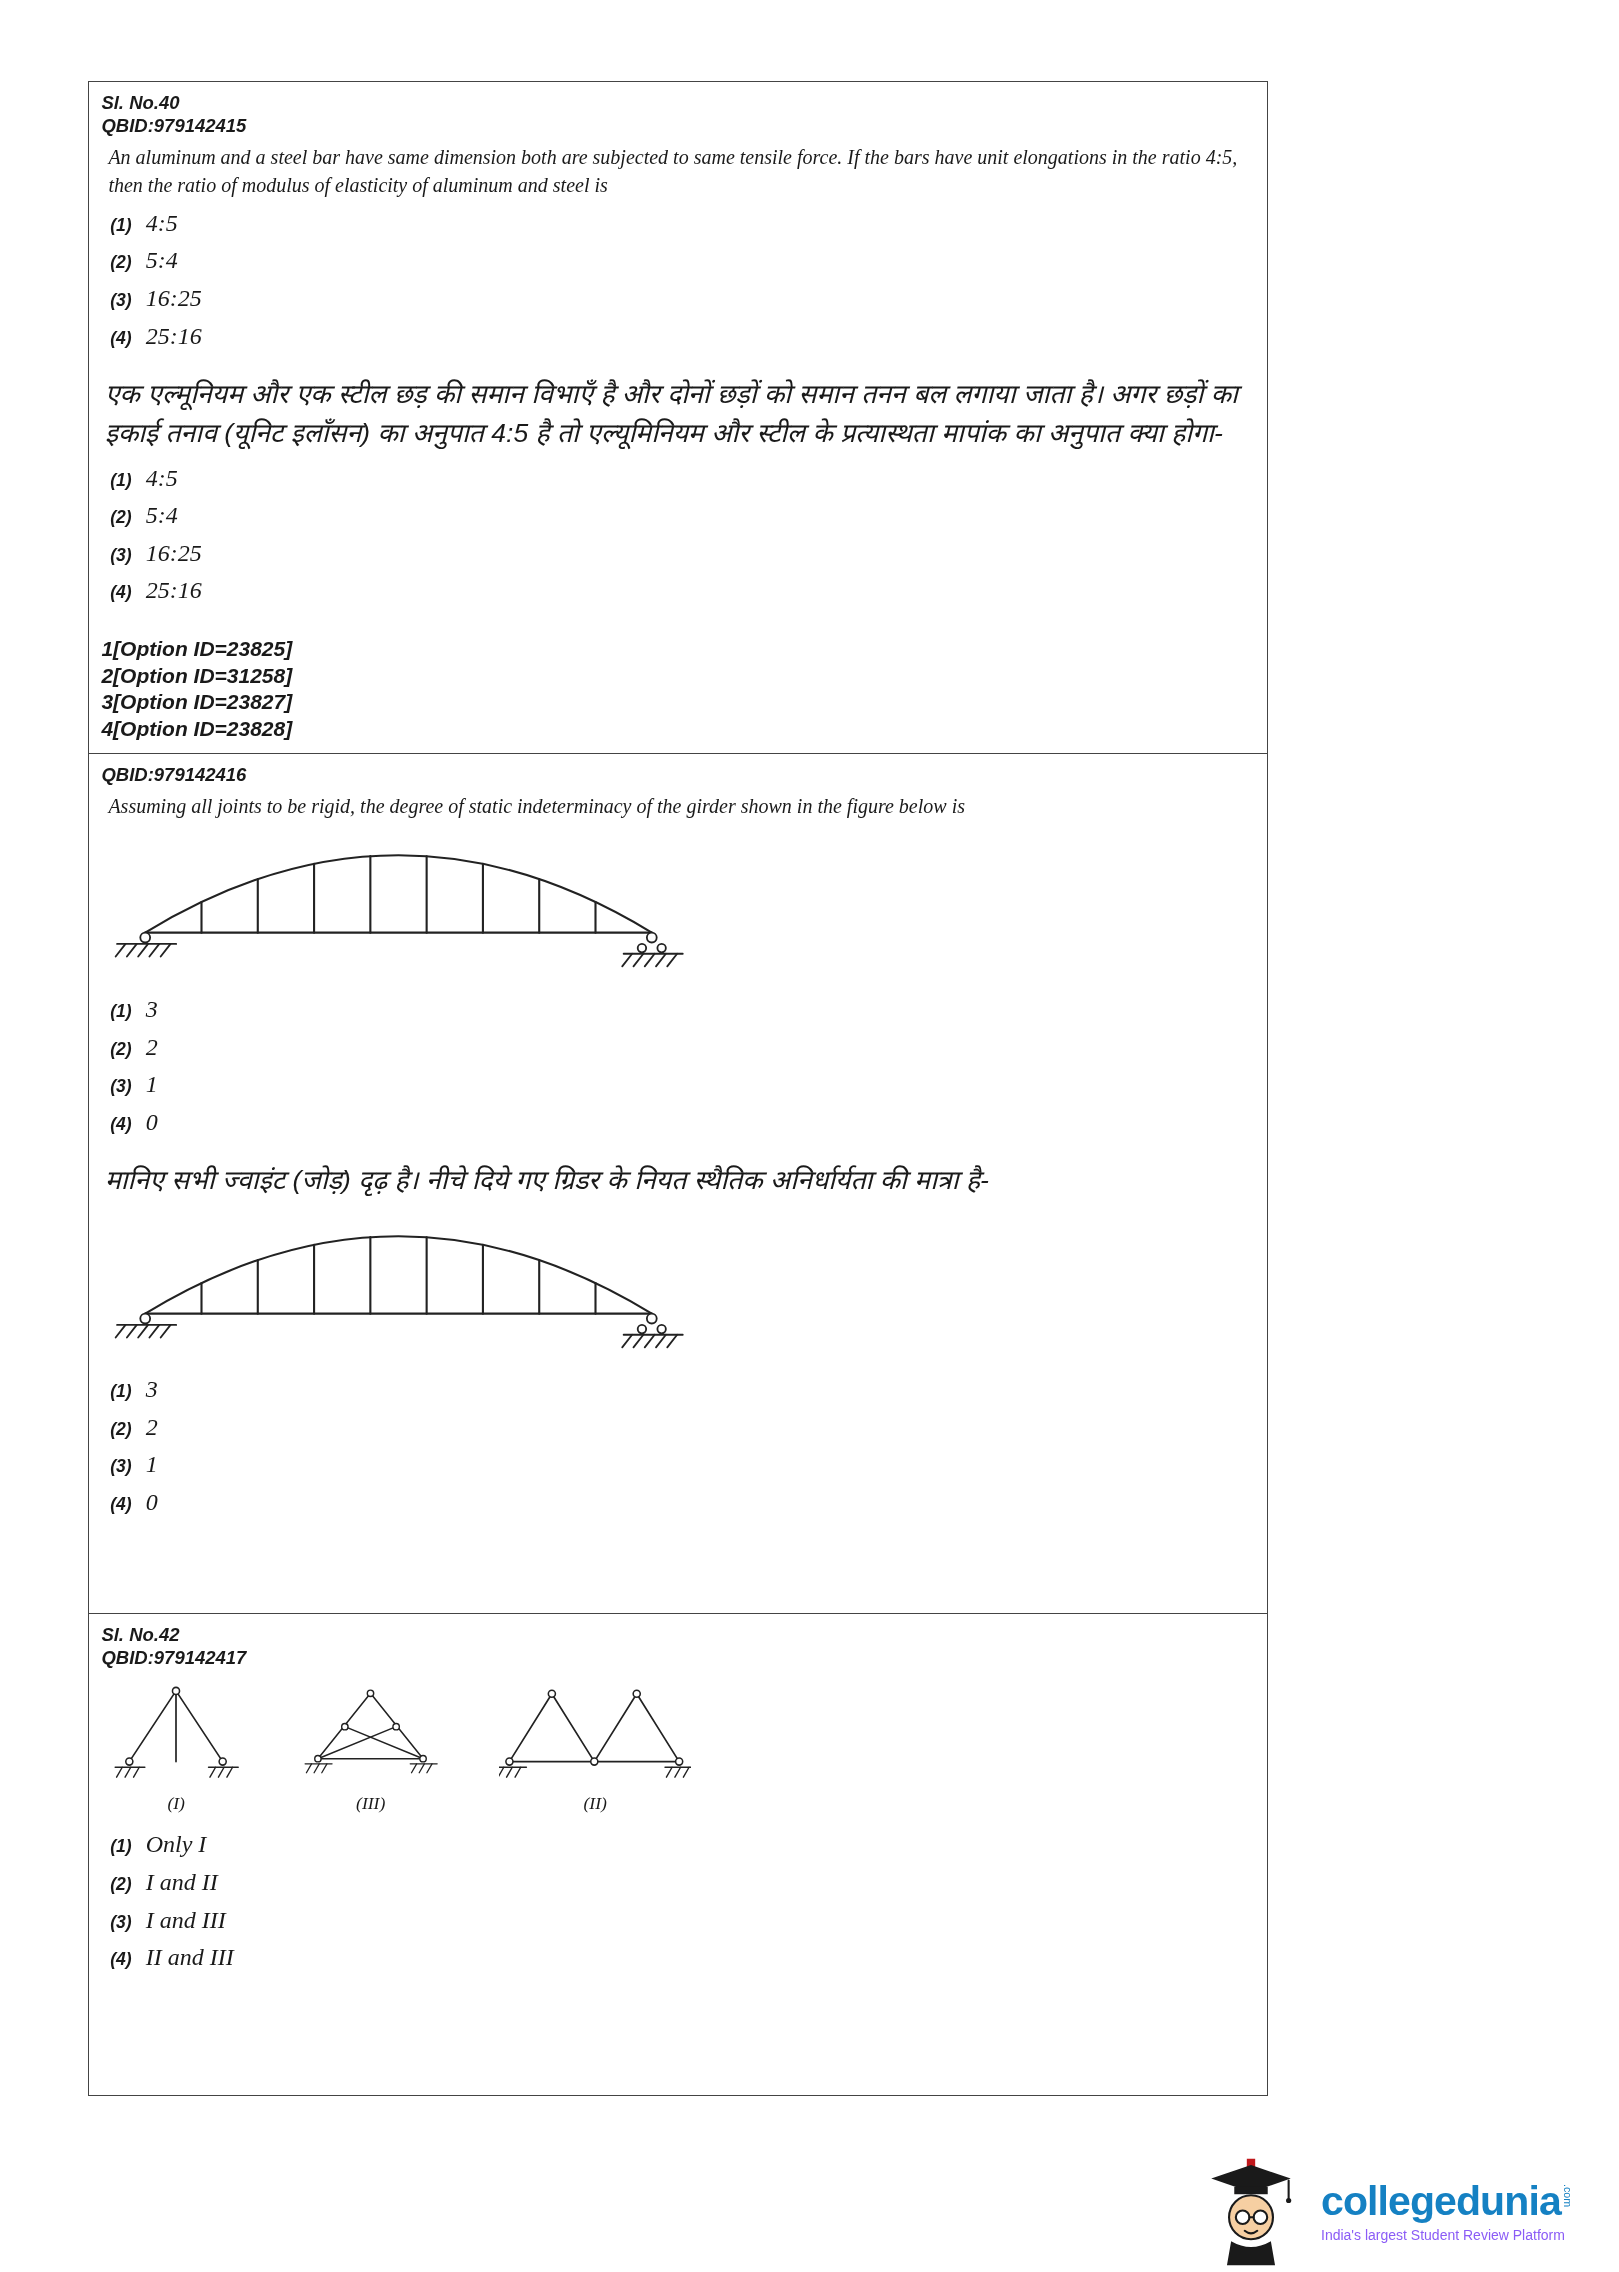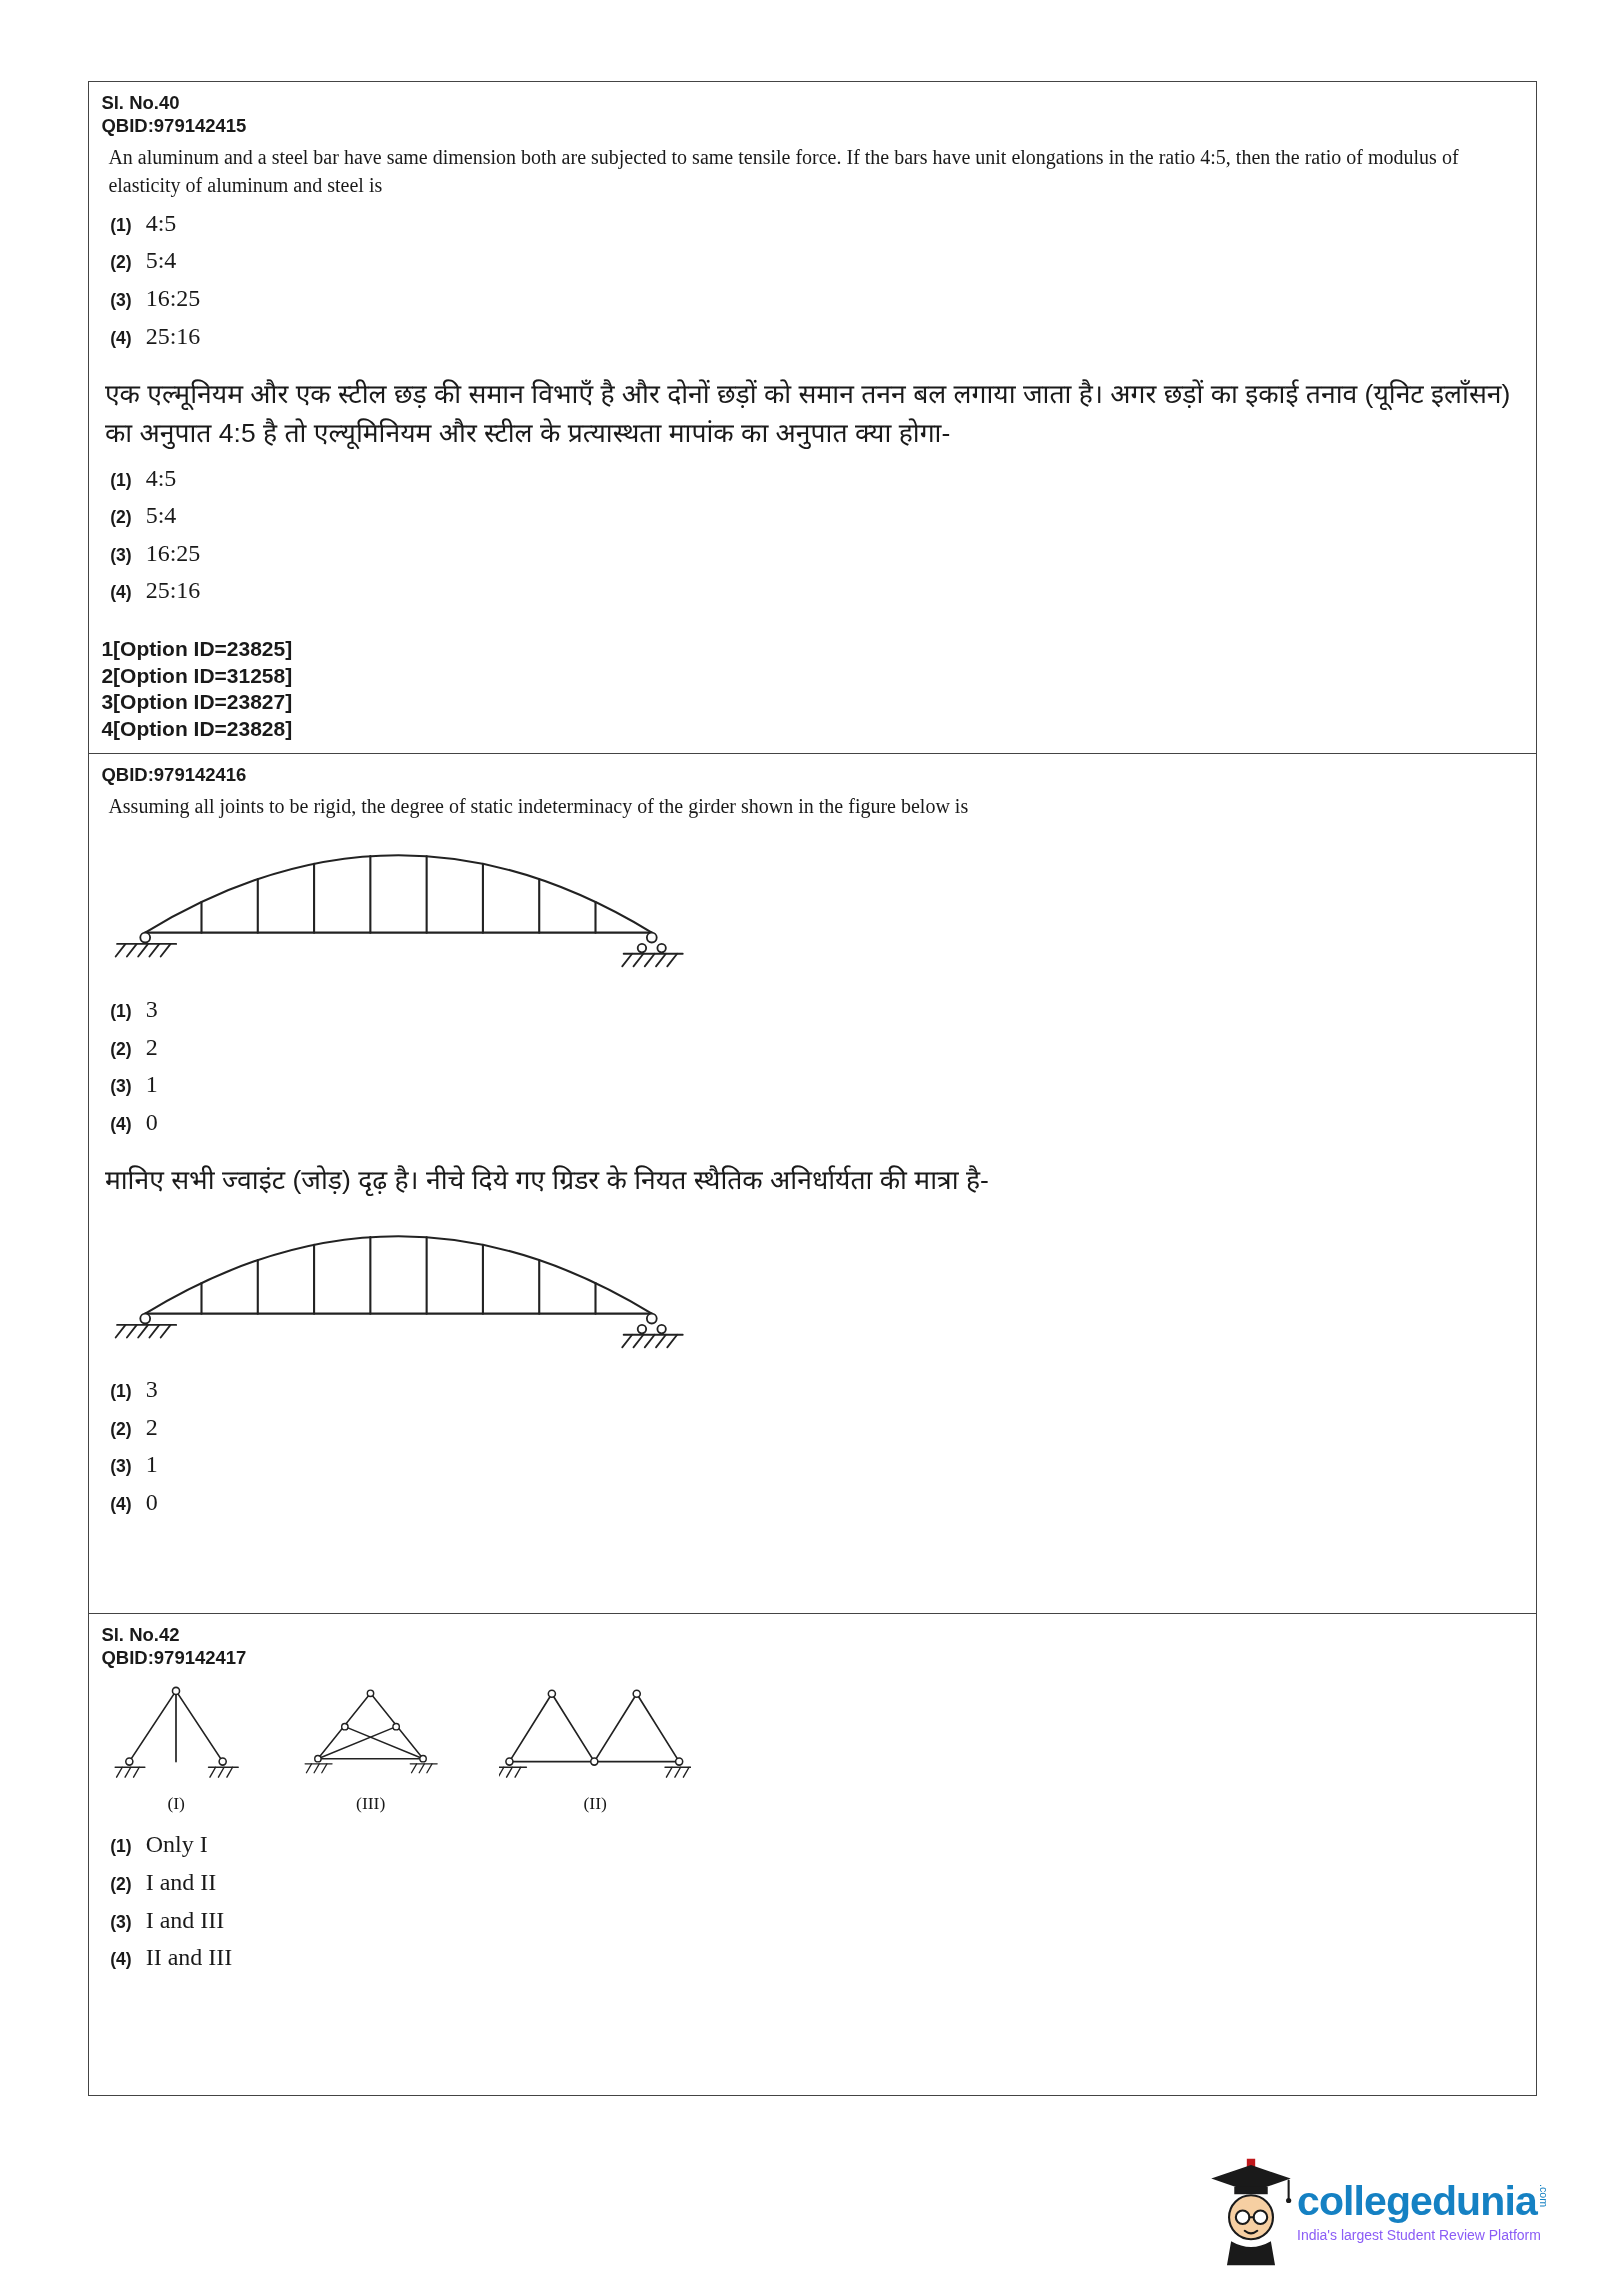--- a/index.html
+++ b/index.html
@@ -2,22 +2,22 @@
 <html style="font-size:14px"><head>
 <meta charset="utf-8">
 <style>
   * { margin:0; padding:0; box-sizing:border-box; }
   html,body { background:#ffffff; }
   body {
     width:1620px; height:2273px; position:relative; overflow:hidden;
     font-family:"Liberation Sans", sans-serif; color:#1a1a1a;
   }
   .question-box {
-    position:absolute; left:88px; top:81px; width:1449px;
-    border:0.9px solid #444; background:#fff;
+    position:absolute; left:88px; top:81px; width:1180px;
+    border:0.9px solid #444; background:#fff;font-style:italic;
   }
   section.question { padding:8.8px 12.4px 10.6px 12.4px; border-bottom:0.9px solid #444; }
   section.question:last-child { border-bottom:none; }
   .sl-no, .qbid { font-weight:bold; font-size:18.5px; line-height:1.25; }
   .q-text {
     font-family:"Liberation Serif", serif; font-size:20px; line-height:1.38;
     margin:7px 12.4px 8.8px 7px;
   }
   .option-row { display:flex; align-items:baseline; gap:14px; margin:10.6px 0 0 8.8px; }
   .option-num { font-weight:bold; font-size:17.6px; flex:0 0 auto; }
@@ -25,21 +25,21 @@
   .hindi-text { font-size:26.5px; line-height:1.5; margin:25px 8.8px 3.5px 3.5px; }
   .option-ids { font-weight:bold; font-size:21px; line-height:1.26; margin-top:32px; }
   .figure-wrap { margin:14px 0 3.5px 1.8px; }
   .frames-row { display:flex; align-items:flex-end; gap:58px; margin:12.4px 0 1.8px 8.8px; }
   .frame-col { display:flex; flex-direction:column; align-items:center; }
   .frame-label { font-family:"Liberation Serif", serif; font-size:17.6px; margin-top:12.4px; }
   svg line, svg path, svg polyline { stroke-linecap:round; }
 
   .footer-logo {
     position:absolute; left:1205px; top:2158px;
-    display:flex; align-items:center; gap:0;
+    display:flex; align-items:center; gap:24px;
   }
   .brand-row { display:flex; align-items:flex-start; }
   .brand { font-size:41px; font-weight:bold; color:#1581c3; letter-spacing:-0.9px; line-height:1; }
   .brand-suffix {
     font-size:10.6px; color:#1581c3; writing-mode:vertical-rl; line-height:1;
     margin:3.5px 0 0 1.8px;
   }
   .tagline { font-size:14px; color:#8b5cf6; margin-top:5.3px; }
 </style>
 </head>

